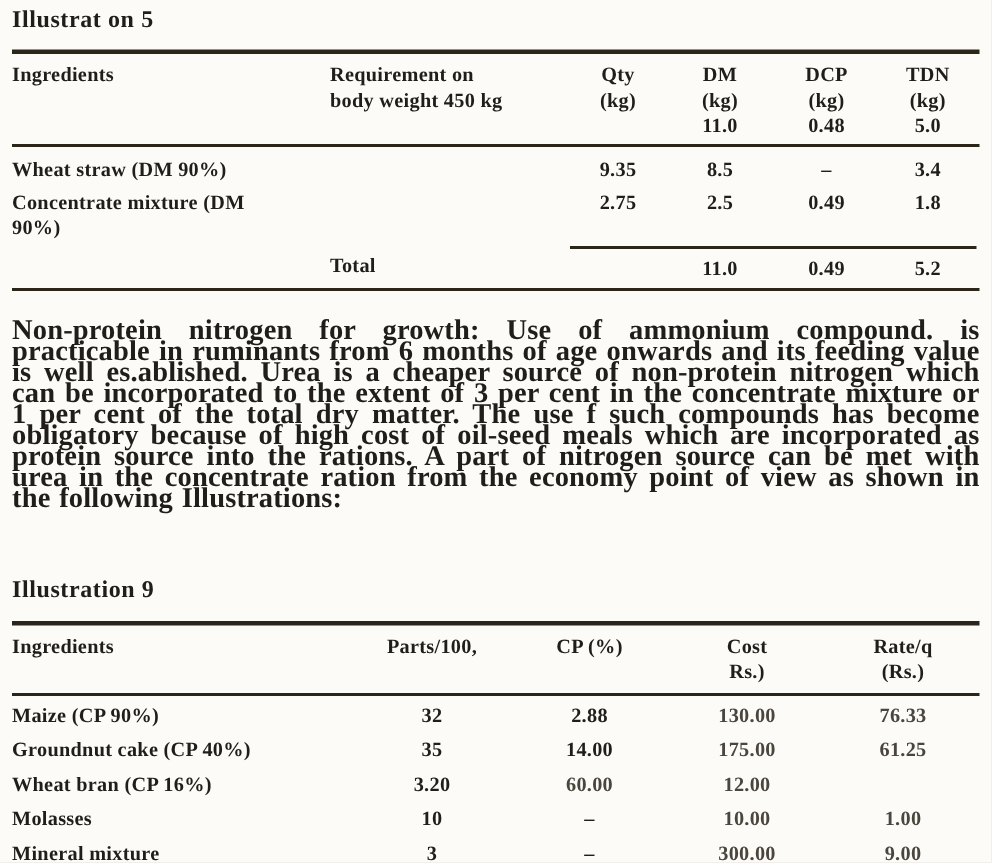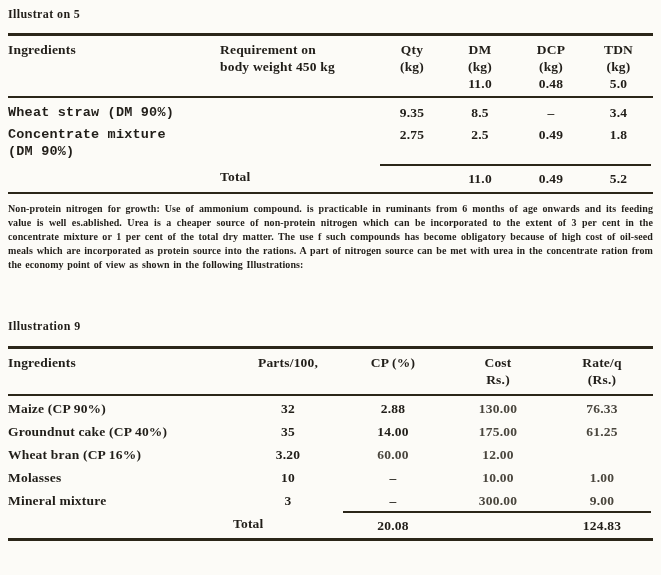--- a/index.html
+++ b/index.html
@@ -8,50 +8,50 @@
     width:661px;height:575px;
     box-sizing:border-box;
     padding:6px 8px 0 8px;
     background:#fcfbf7;
     color:#211e19;
     font-family:"Liberation Serif", serif;
     font-weight:700;
     overflow:hidden;
   }
   .doc-title{
-    font-size:12px;
+    font-size:16px;
     line-height:16px;
     letter-spacing:.4px;
   }
   .tbl{width:645px;}
   .tbl1{margin-top:11px;border-top:3px solid #2b2619;border-bottom:2px solid #2b2619;}
   .tbl2{margin-top:12px;border-top:3px solid #2b2619;border-bottom:3px solid #2b2619;}
   .row{display:grid;}
   .tbl1 .row{grid-template-columns:212px 160px 64px 72px 70px 65px;}
   .tbl2 .row{grid-template-columns:225px 110px 100px 110px 98px;}
   .thead{border-bottom:2px solid #2b2619;}
   .tbl1 .thead{padding:5px 0 4px 0;}
   .tbl2 .thead{padding:5px 0 6px 0;}
   .c{font-size:13.5px;line-height:17px;letter-spacing:.2px;}
   .num{text-align:center;}
   .hl{display:block;}
-  .tbl1 .ing{padding-right:42px;font-family:Liberation Mono, monospace;}
+  .tbl1 .ing{padding-right:42px;}
   .tbl1 .r1{padding:6px 0 2px 0;}
   .tbl1 .r2{padding:3px 0 4px 0;}
   .tbl1 .r-total .c{padding:4px 0 5px 0;}
   .tbl1 .r-total .rt{border-top:2px solid #2b2619;}
   .total-label{padding-left:20px;}
   .tbl2 .trow .c{padding:4px 0 2px 0;line-height:17px;}
   .tbl2 .r-total .c{padding:4px 0 4px 0;}
   .tbl2 .r-total .rt{border-top:2px solid #2b2619;}
   .tbl2 .total-label{padding-left:26px;}
   .fade{color:#4a463e;}
   .para{
-    margin:8px 0 0 0;
-    font-size:10px;
+    margin:20px 0 0 0;
+    font-size:19px;
     line-height:14px;
     text-align:justify;
     letter-spacing:.1px;
     word-spacing:1px;
   }
   .t2{margin-top:46px;}
 </style>
 </head>
 <body>
 

